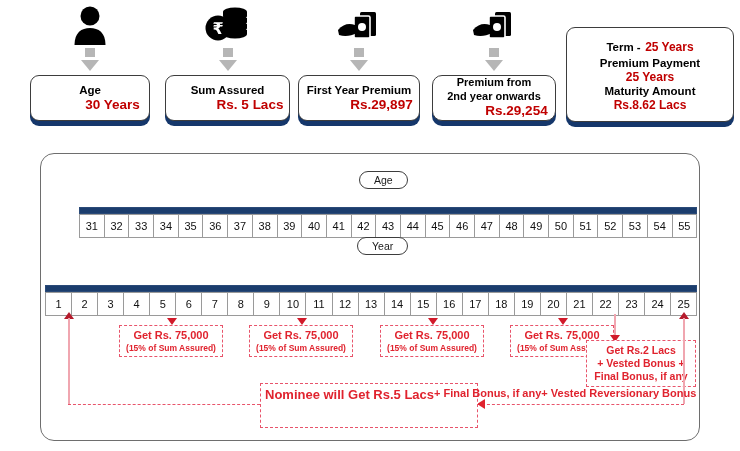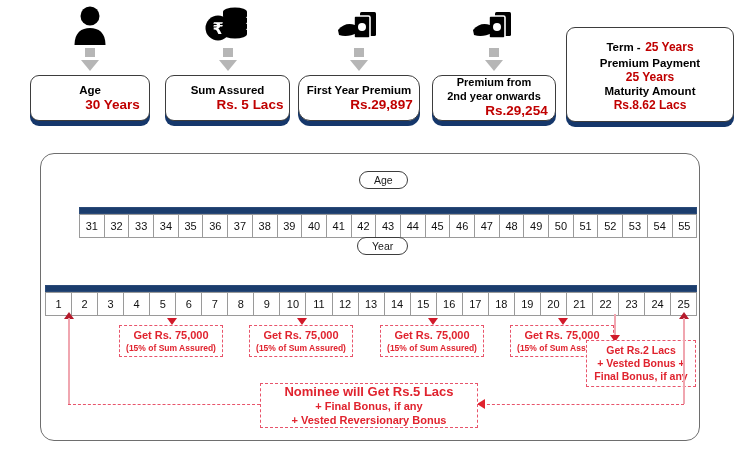--- a/index.html
+++ b/index.html
@@ -184,21 +184,21 @@
         <rect x="24" y="8" width="16" height="24" rx="1.5" fill="#000"></rect>
         <rect x="18" y="12" width="16" height="22" rx="1.5" fill="#000" stroke="#fff" stroke-width="1.6"></rect>
         <circle cx="26" cy="23" r="4" fill="#fff"></circle>
         <path d="M2 26 C7 20 13 19 19 21 L21 29 C15 32 9 33 3 31 Z" fill="#000"></path>
       </svg>
     </div>
     <div class="arrow-box">
       <div class="arrow-stem"></div>
         <div class="arrow-down"></div>
     </div>
-    <div class="info-card" style="width:122px; height:46px;border-radius:12px;">
+    <div class="info-card" style="width:122px; height:46px;">
       <div class="lbl-black">First Year Premium</div>
       <div class="lbl-red">Rs.29,897</div>
     </div>
   </div>
 
   <div class="card-col" style="left:432px; width:124px;">
     <div class="icon-wrap">
       <svg width="46" height="42" viewBox="0 0 46 42">
         <rect x="24" y="8" width="16" height="24" rx="1.5" fill="#000"></rect>
         <rect x="18" y="12" width="16" height="22" rx="1.5" fill="#000" stroke="#fff" stroke-width="1.6"></rect>
@@ -331,18 +331,18 @@
   <div class="tri-up" style="left:638px; top:158px;"></div>
   <div class="vline" style="left:642px; top:164px; height:86px;"></div>
 
   <div class="tri-up" style="left:23px; top:158px;"></div>
   <div class="vline" style="left:27px; top:164px; height:86px;"></div>
 
   <div class="hdash" style="left:27px;  top:250px; width:192px;"></div>
   <div class="hdash" style="left:436px; top:250px; width:207px;"></div>
   <div class="tri-left" style="left:436px; top:245px;"></div>
 
-  <div class="callout" style="left:219px; top:229px; width:218px; height:45px; display:flex; flex-direction:column; justify-content:center;">
+  <div class="callout" style="left:219px; top:229px; width:218px; height:45px; display:flex; flex-direction:row; justify-content:flex-start;">
     <div class="co-big">Nominee will Get Rs.5 Lacs</div>
     <div class="co-mid">+ Final Bonus, if any</div>
     <div class="co-mid">+ Vested Reversionary Bonus</div>
   </div>
 </div>
 
 </body></html>

